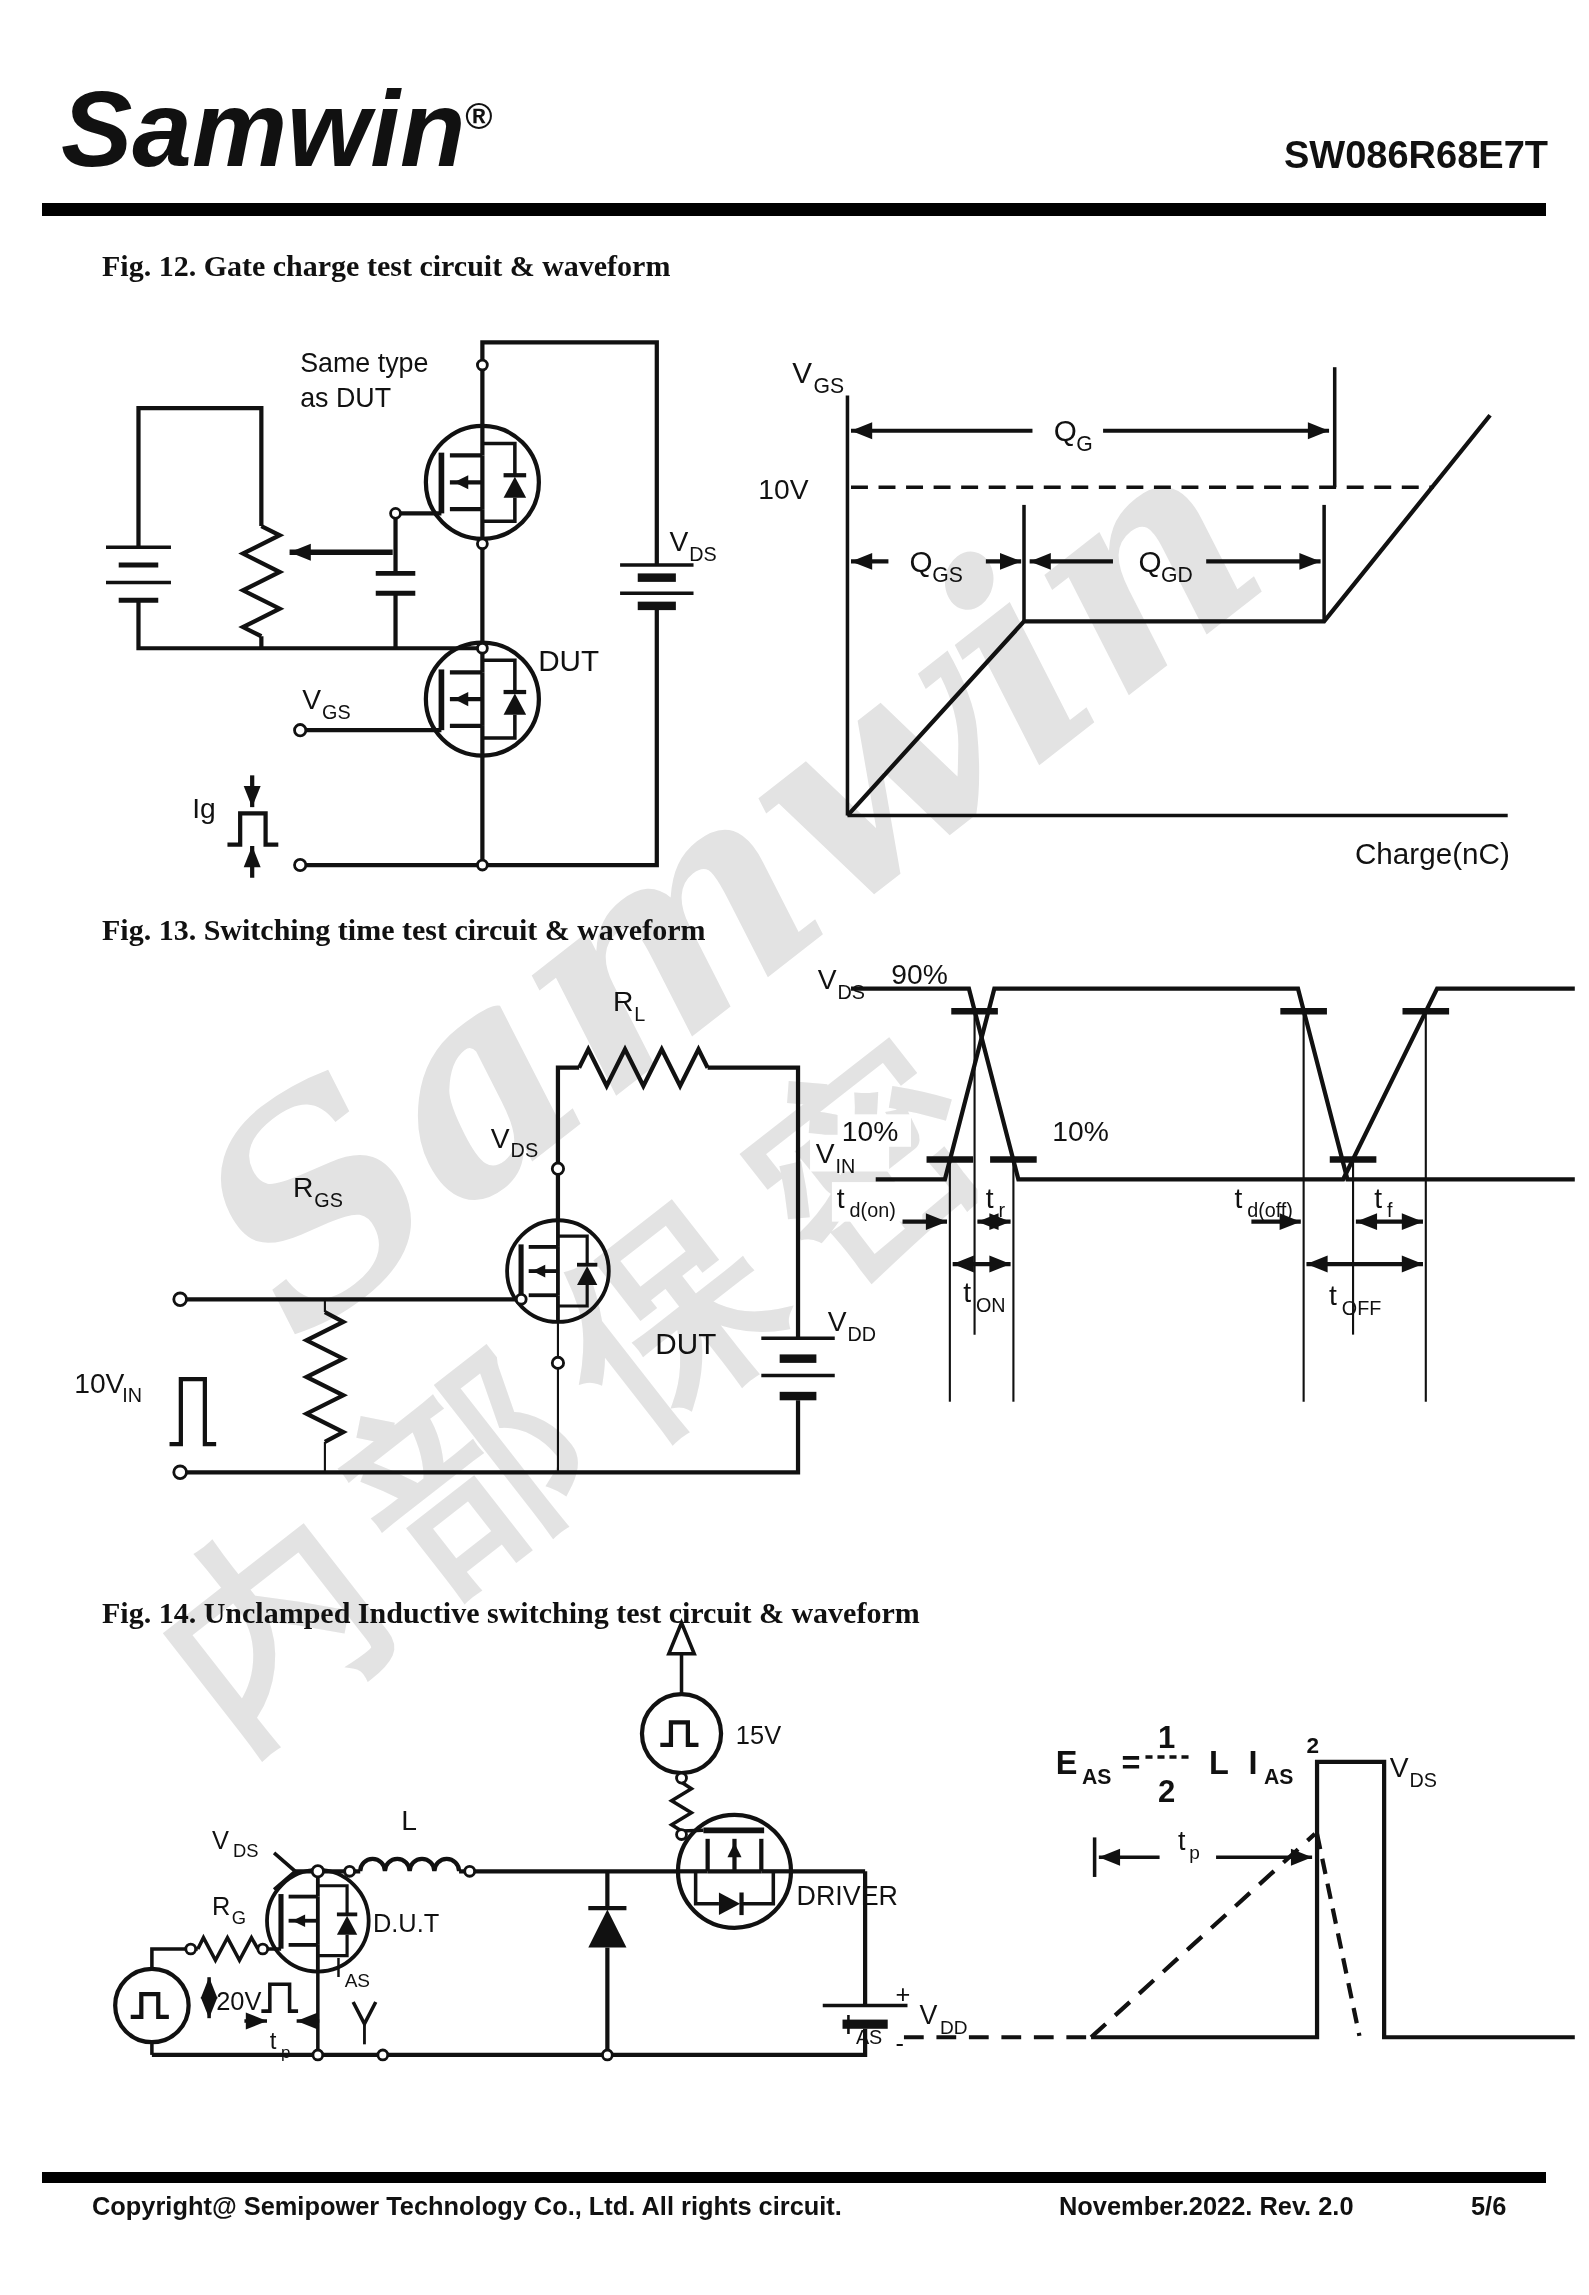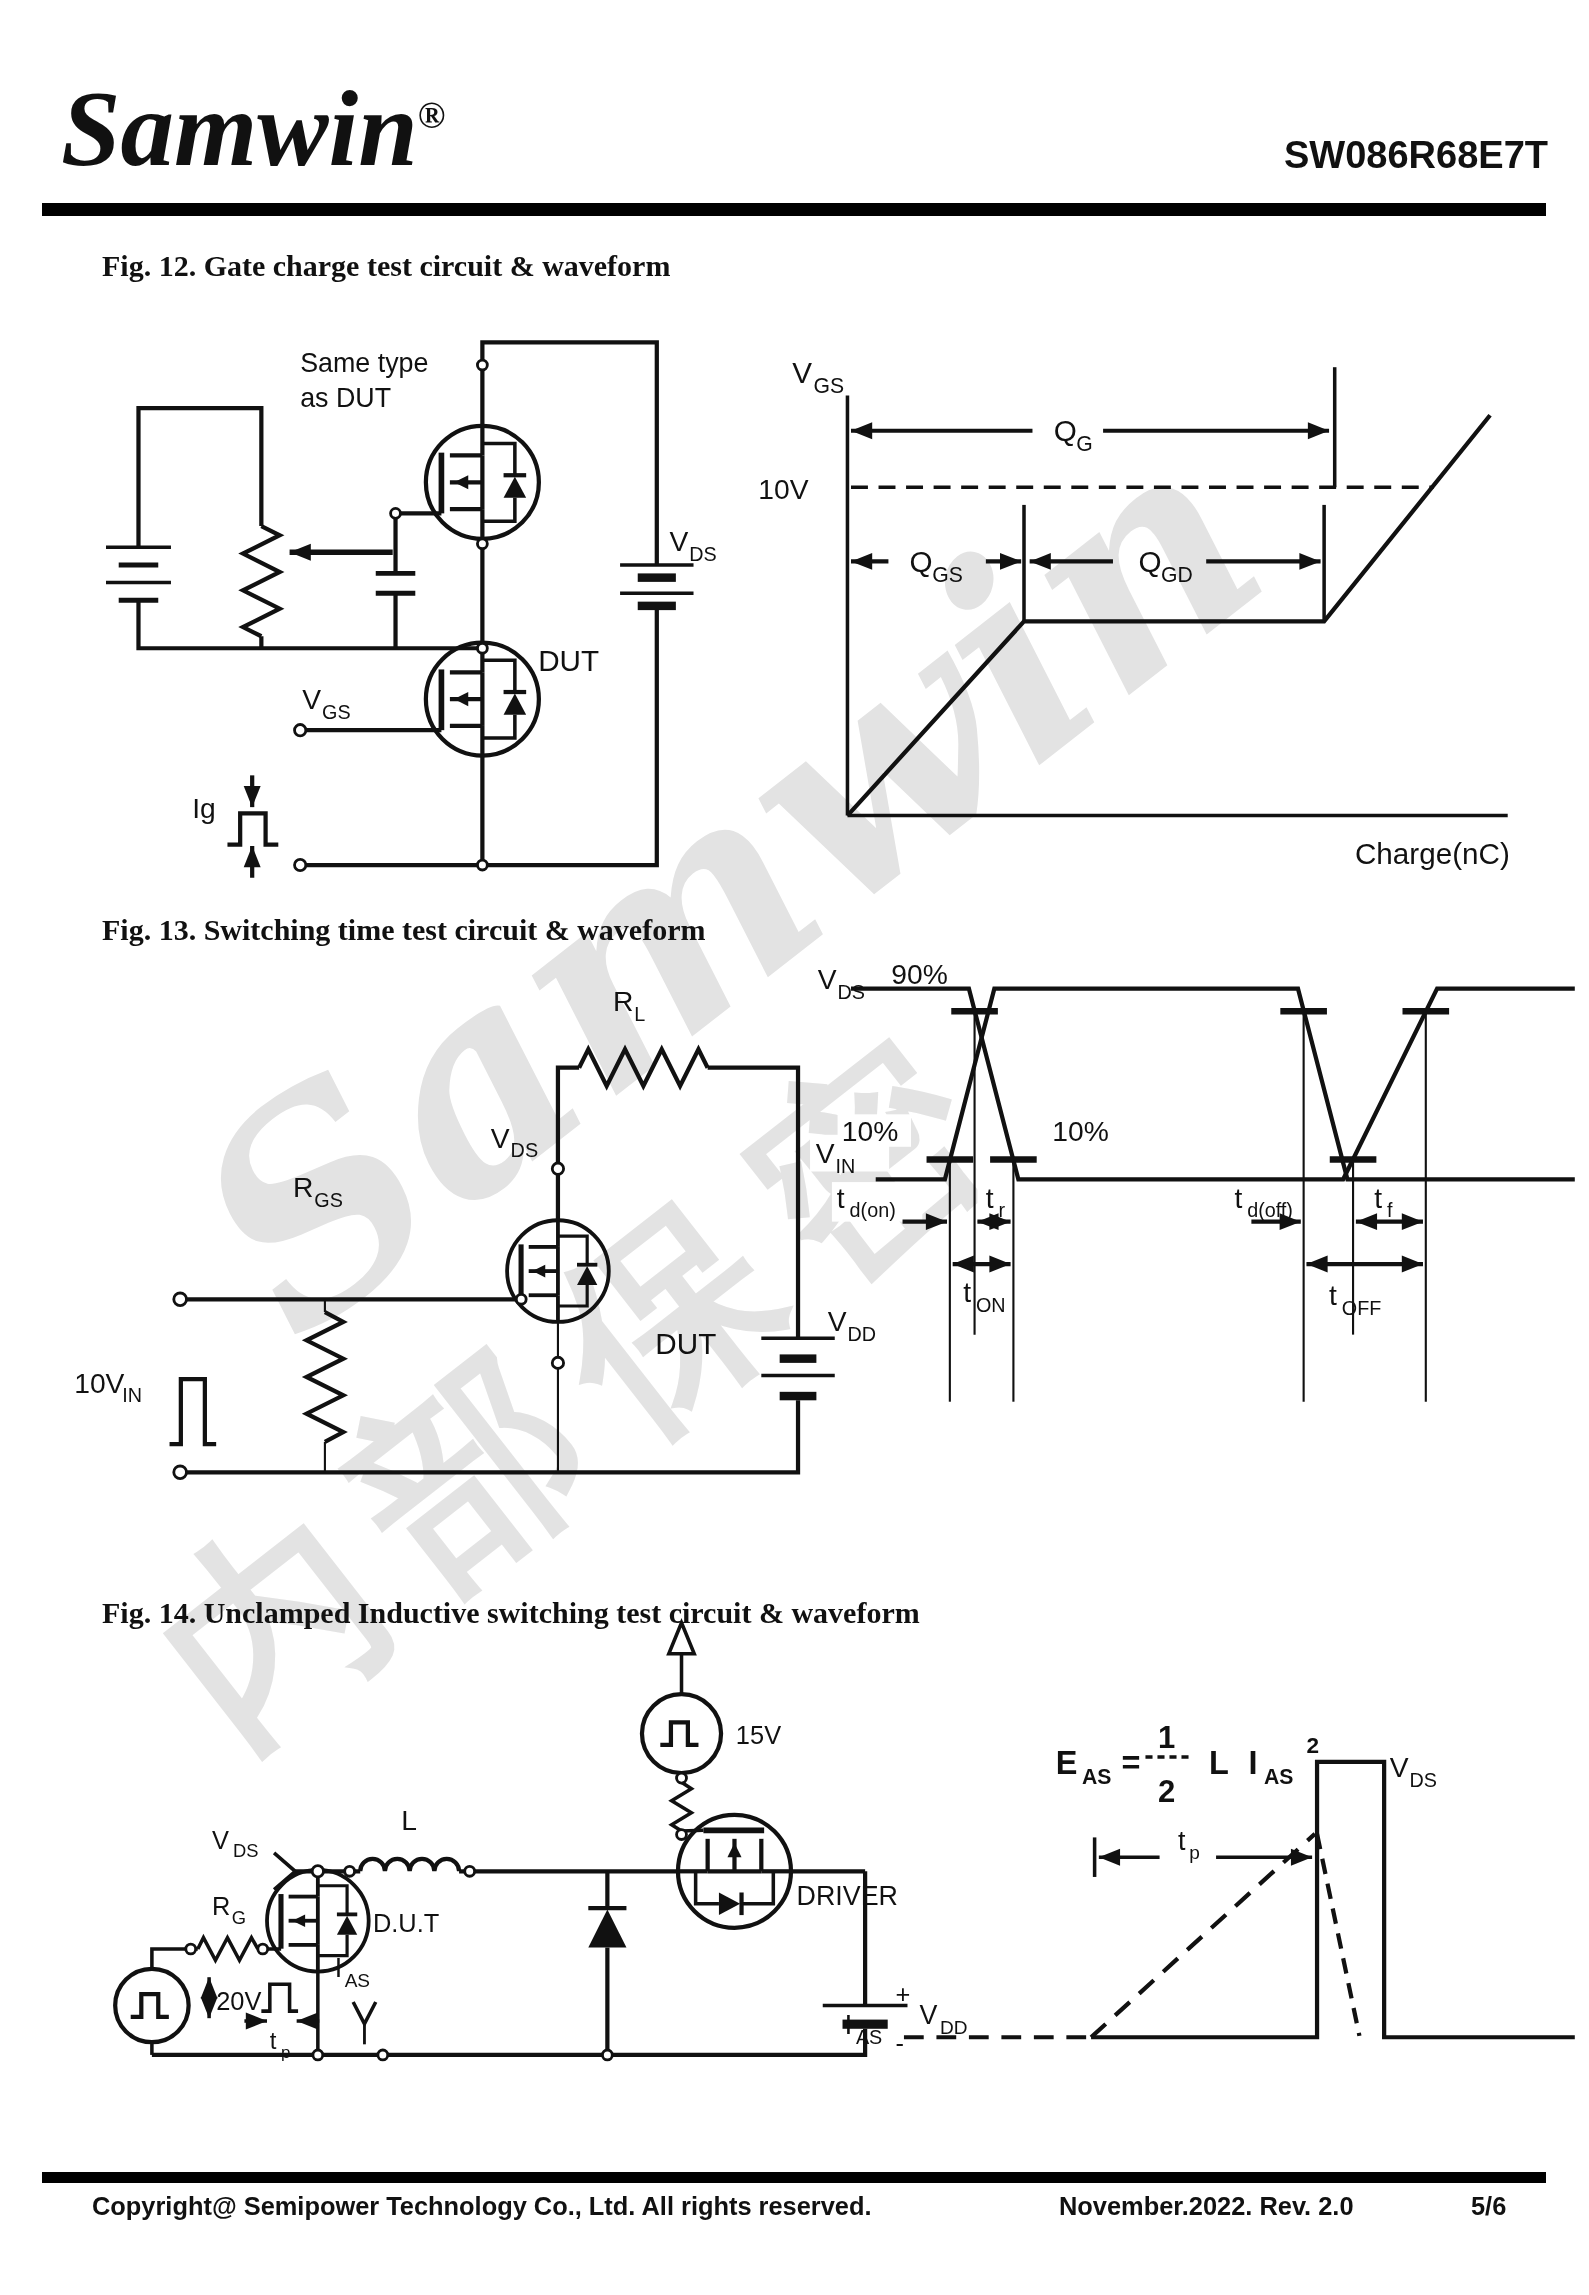--- a/index.html
+++ b/index.html
@@ -4,21 +4,21 @@
 <style>
   html,body{margin:0;padding:0;background:#888;}
   .page{position:relative;width:1589px;height:2295px;background:#ffffff;overflow:hidden;
         font-family:"Liberation Sans",sans-serif;color:#111;}
   .wm{position:absolute;color:#e3e3e3;white-space:nowrap;z-index:1;user-select:none;}
   .wm1{left:727px;top:883px;transform:translate(-50%,-50%) rotate(-38deg);
        font-family:"DejaVu Serif",serif;font-style:italic;font-weight:bold;font-size:283px;}
   .wm2{left:586px;top:1384px;transform:translate(-50%,-50%) rotate(-38deg);
        font-family:"DejaVu Sans",sans-serif;font-weight:bold;font-size:212px;letter-spacing:39px;}
   .logo{position:absolute;left:61px;top:76px;z-index:3;
-        font-family:Liberation Serif, serif;font-style:italic;font-weight:bold;font-size:107px;line-height:1;}
+        font-family:Liberation Sans, sans-serif;font-style:italic;font-weight:bold;font-size:107px;line-height:1;}
   .logo .reg{font-size:37px;vertical-align:super;font-style:normal;}
   .part{position:absolute;right:41px;top:134px;z-index:3;font-weight:bold;font-size:38px;}
   .hbar{position:absolute;left:42px;top:203px;width:1504px;height:12.7px;background:#000;z-index:3;}
   .fbar{position:absolute;left:42px;top:2172px;width:1504px;height:11.3px;background:#000;z-index:3;}
   .figtitle{position:absolute;left:102px;z-index:3;font-weight:bold;font-size:30px;font-family:Liberation Serif, serif;}
   .t12{top:249px;} .t13{top:913px;} .t14{top:1596px;}
   .foot{position:absolute;z-index:3;font-weight:bold;font-size:25.4px;top:2192px;}
   .fc{left:92px;} .fr{left:1059px;} .fp{left:1471px;}
   svg.art{position:absolute;left:0;top:0;z-index:2;}
   svg.art text{font-family:"Liberation Sans",sans-serif;fill:#111;}
@@ -354,18 +354,18 @@
       <text x="1968" y="2516" font-size="40">V</text>
       <text x="1996" y="2530" font-size="28">DS</text>
       <text x="1668" y="2620" font-size="38">t</text>
       <text x="1684" y="2632" font-size="27">p</text>
       <text x="1196" y="2880" font-size="40">I</text>
       <text x="1212" y="2894" font-size="28">AS</text>
     </g>
   </svg>
 
   <div class="fbar"></div>
-  <div class="foot fc">Copyright@ Semipower Technology Co., Ltd. All rights reserved.</div>
+  <div class="foot fc">Copyright@ Semipower Technology Co., Ltd. All rights circuit.</div>
   <div class="foot fr">November.2022. Rev. 2.0</div>
   <div class="foot fp">5/6</div>
 
 </div>
 
 
 </body></html>

